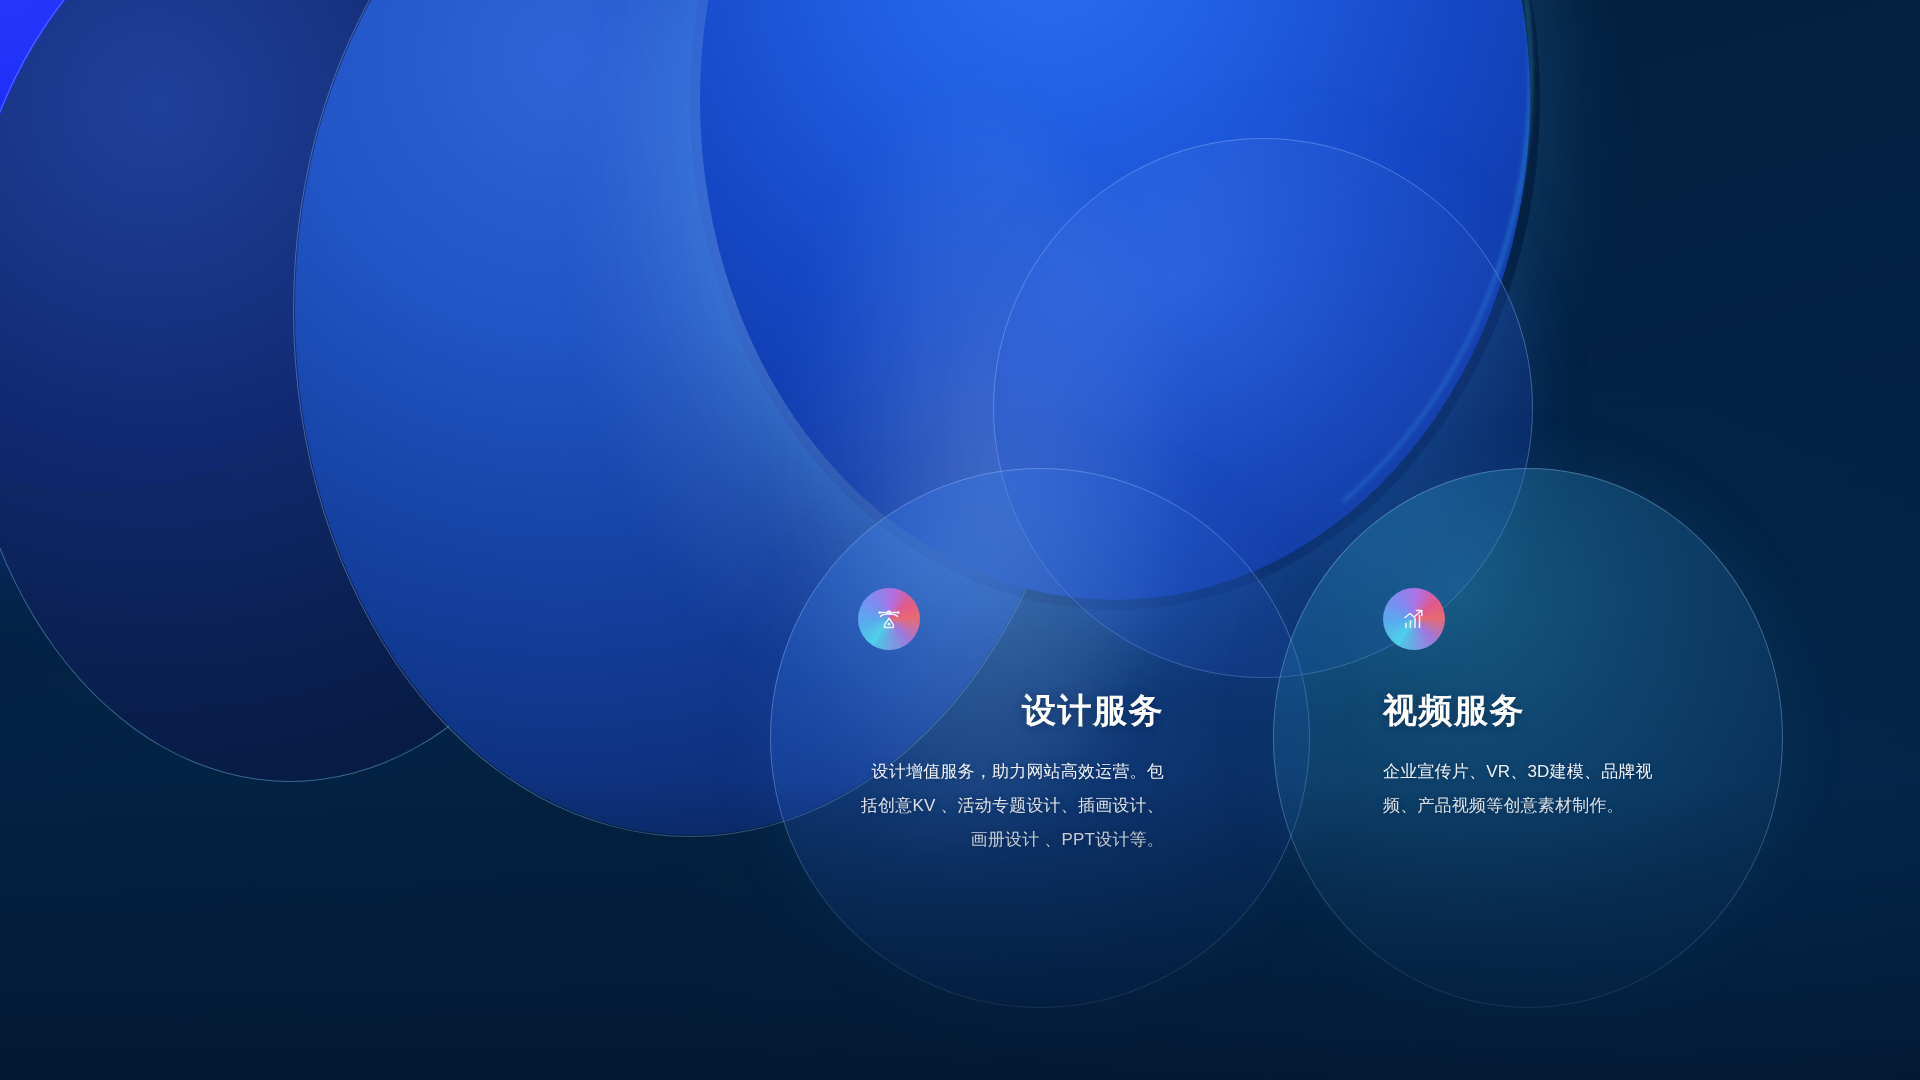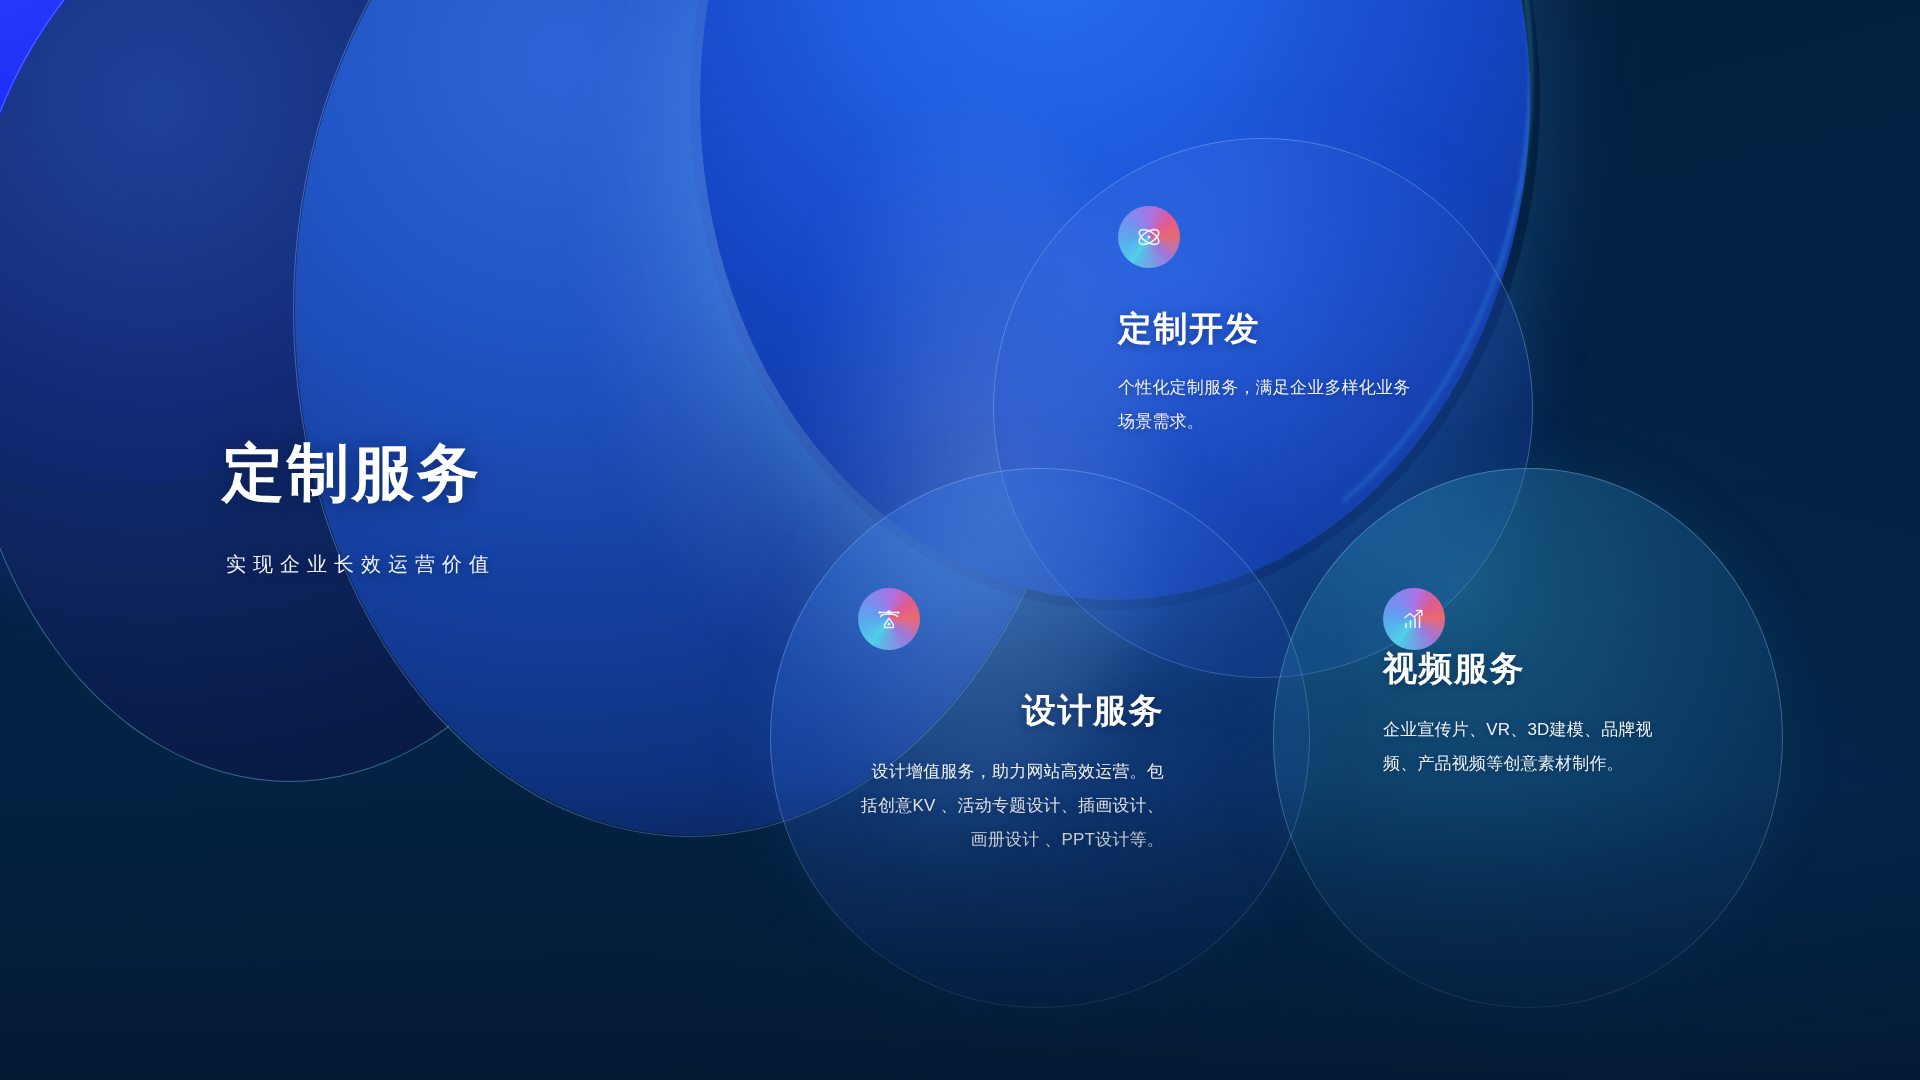--- a/index.html
+++ b/index.html
@@ -223,45 +223,24 @@
   <div class="orb orb-c"></div>
   <div class="orb orb-c-sheen"></div>
   <div class="orb orb-c-rim"></div>
 
   <div class="orb orb-d-glow"></div>
   <div class="orb orb-d"></div>
   <div class="orb arc-cyan"></div>
 
   <div class="sweep"></div>
 
-  <div id="hero">
-    <div id="hero-title">定制服务</div>
-    <div id="hero-sub">实现企业长效运营价值</div>
-  </div>
 
   <div class="bubble" id="bubble-custom">
     <div class="rim"></div>
 
-    <div class="card-inner" style="left:125px; top:68px;">
-
-      <div class="icon-ring">
-        <div class="ring-hole"></div>
-        <div class="icon-glyph">
-          <svg width="32" height="32" viewBox="0 0 32 32" fill="none" stroke="#eaf4ff" stroke-width="1.6" stroke-linecap="round">
-            <ellipse cx="16" cy="16" rx="11" ry="5.4" transform="rotate(32 16 16)"></ellipse>
-            <ellipse cx="16" cy="16" rx="11" ry="5.4" transform="rotate(-32 16 16)"></ellipse>
-            <circle cx="16" cy="16" r="1.5" fill="#eaf4ff" stroke="none"></circle>
-          </svg>
-        </div>
-      </div>
-
-      <div class="card-title" style="margin-top:42px;">定制开发</div>
-
-      <div class="card-desc" style="margin-top:24px; width:294px;">个性化定制服务，满足企业多样化业务场景需求。</div>
-    </div>
   </div>
 
   <div class="bubble" id="bubble-design">
     <div class="rim"></div>
 
     <div class="card-inner" style="left:88px; top:120px;text-align:right;">
 
       <div class="icon-ring">
         <div class="ring-hole"></div>
         <div class="icon-glyph">
@@ -295,20 +274,20 @@
             <path d="M7 14.5 L12 10.5 L16 14 L23.5 7.5"></path>
             <path d="M18.5 7.5 H23.8 V12.6"></path>
             <path d="M8 24.5 V20.5"></path>
             <path d="M12.5 24.5 V18"></path>
             <path d="M17 24.5 V15"></path>
             <path d="M21.5 24.5 V12.5"></path>
           </svg>
         </div>
       </div>
 
-      <div class="card-title" style="">视频服务</div>
+      <div class="card-title" style="margin-top:42px;">视频服务</div>
 
       <div class="card-desc" style="margin-top:26px; width:300px;">企业宣传片、VR、3D建模、品牌视频、产品视频等创意素材制作。</div>
     </div>
   </div>
 
   <div class="vignette"></div>
 </div>
 
 </body></html>

